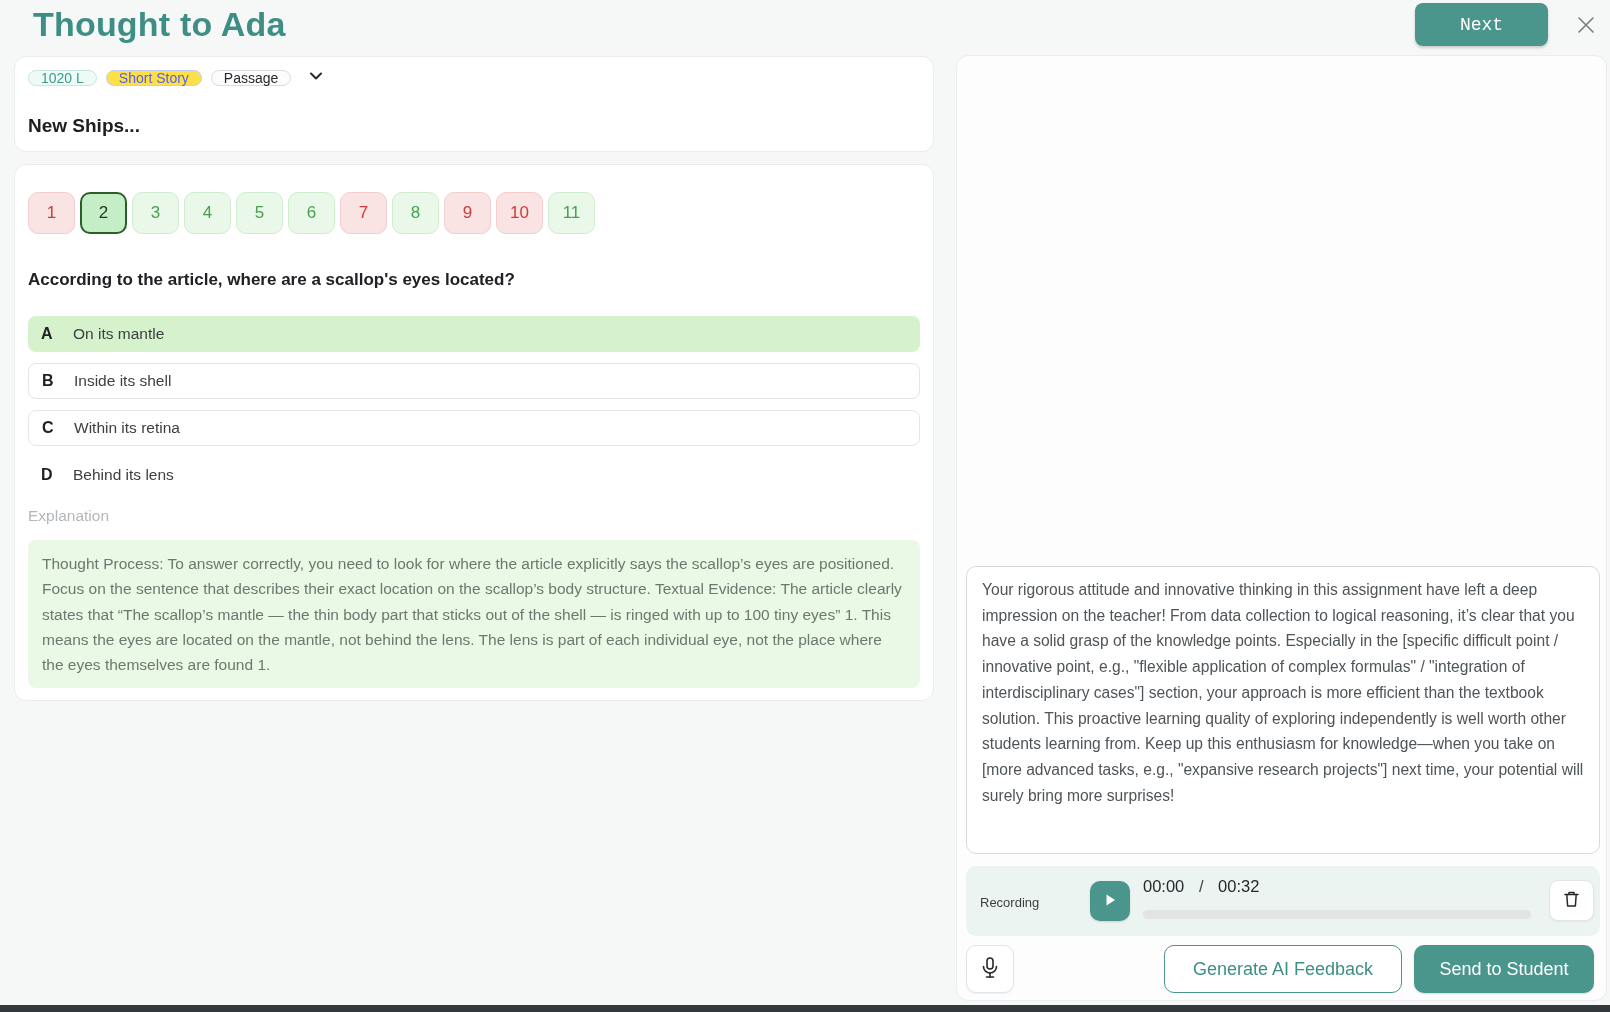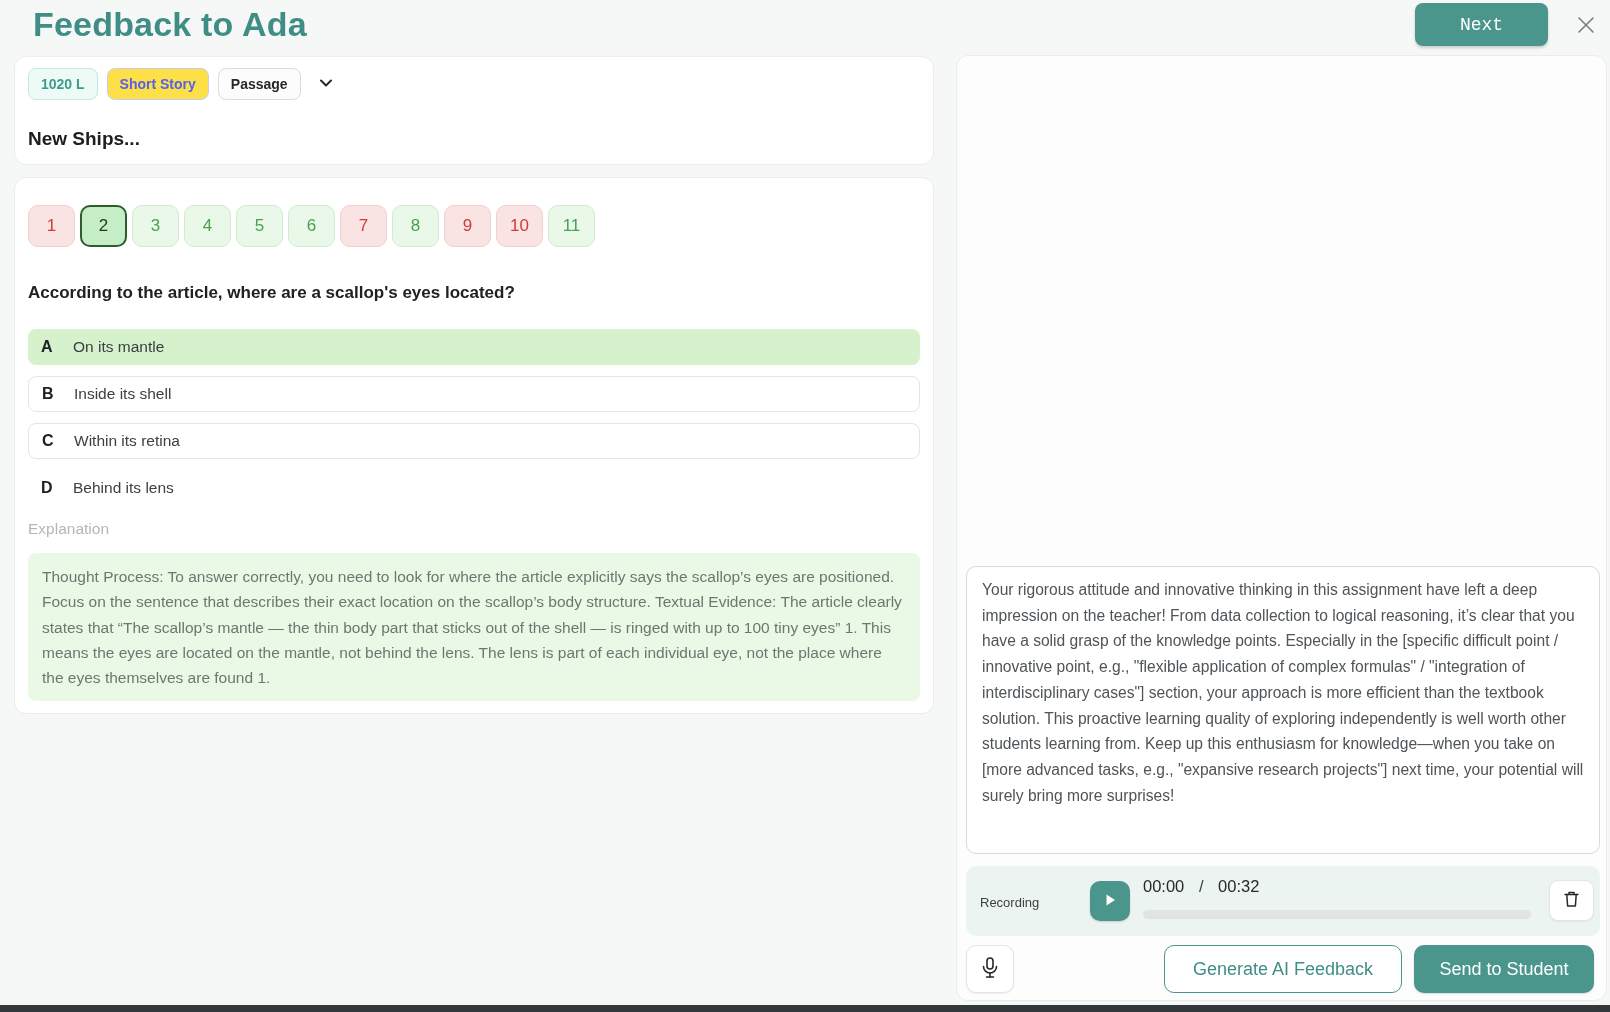--- a/index.html
+++ b/index.html
@@ -26,22 +26,22 @@
     position:absolute; left:1570px; top:10px; width:32px; height:32px;
     background:none; border:none; cursor:pointer; padding:4px;
   }
   
   .card { background:#fff; border:1px solid #ececee; border-radius:12px; }
   
   .left-col { position:absolute; left:14px; top:56px; width:920px; }
   .passage-card { padding:11px 13px 14px; }
   .badge-row { display:flex; align-items:center; gap:9px; }
   .badge {
-    height:32px; padding:0 12px; border-radius:8px;
-    display:inline-flex; align-items:center; font-size:14px; background:#fff;font-weight:bold;
+    height:16px; padding:0 12px; border-radius:8px;
+    display:inline-flex; align-items:center; font-size:14px; background:#fff;
   }
   .badge.lexile { color:#3d9c8c; background:#eefaf6; border:1px solid #c5e8dd; }
   .badge.genre  { color:#5560ee; background:#fde047; border:1px solid #c8cdf8; }
   .badge.kind   { color:#26282b; background:#fcfcfd; border:1px solid #d9dbde; }
   .chevron-wrap { margin-left:8px; background:none; border:none; cursor:pointer; display:flex; align-items:center; }
   .passage-title { margin-top:28px; font-size:19px; font-weight:600; color:#1c1e21; }
 
   .quiz-card { margin-top:12px; padding:12px 13px 12px; }
   .quiz-label { font-size:12.5px; color:#3c4043; }
   .qbtn-row { display:flex; gap:5px; margin-top:15px; }
@@ -121,21 +121,21 @@
     position:absolute; left:457px; top:889px; width:180px; height:48px;
     background:#4a958c; border:none; border-radius:10px;
     color:#fff; font-size:18px; font-family:inherit; cursor:pointer;
     box-shadow:0 1px 2px rgba(0,0,0,.15);
   }
   .bottom-bar { position:absolute; left:0; top:1005px; width:1610px; height:7px; background:#33383c; }
 </style>
 </head>
 <body>
 
-<div class="app-title">Feedback to Ada</div>
+<div class="app-title">Thought to Ada</div>
 <button class="next-btn">Next</button>
 <button class="close-btn">
   <span>
     <svg width="22" height="22" viewBox="0 0 22 22">
         <path d="M4 4 L18 18 M18 4 L4 18" stroke="#7a7f84" stroke-width="1.6" stroke-linecap="round"></path>
       </svg>
   </span>
 </button>
 
 <div class="left-col">

